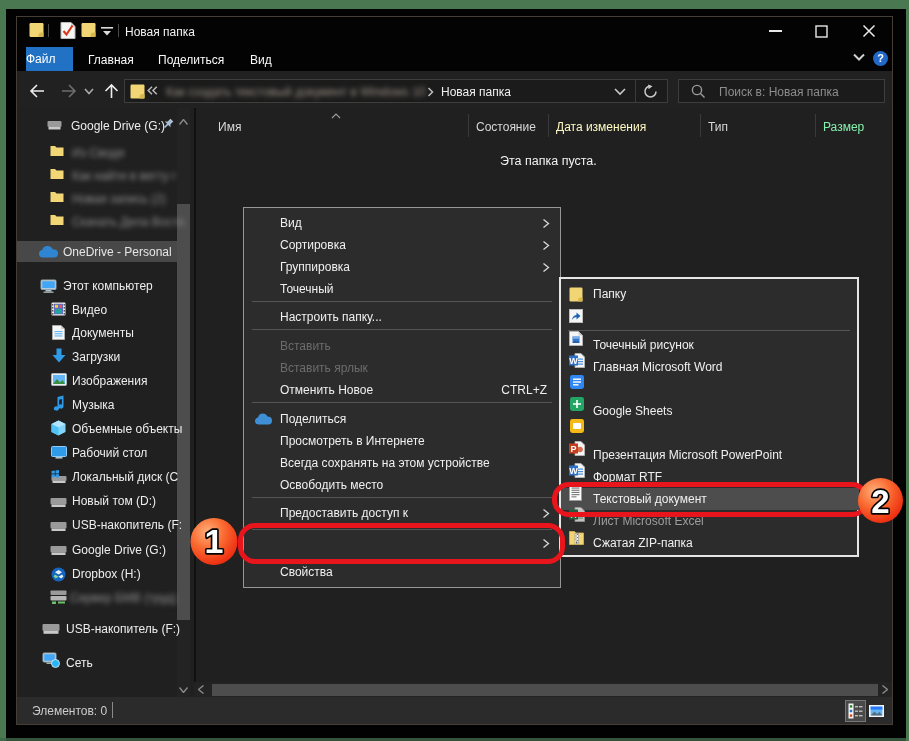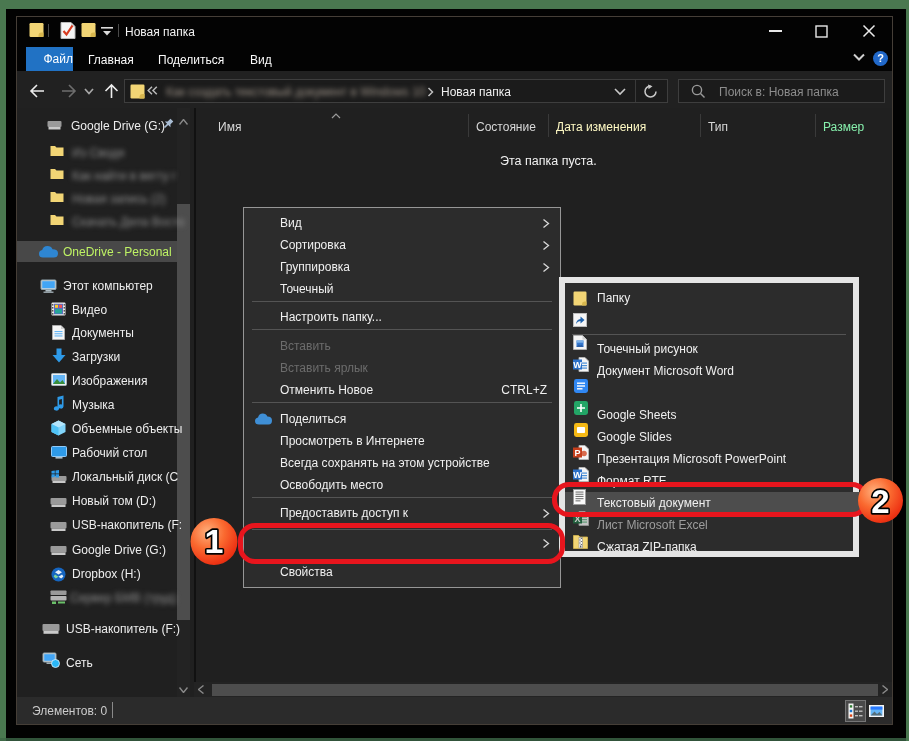--- a/index.html
+++ b/index.html
@@ -51,21 +51,21 @@
 
   <div class="abs" style="left:769px;top:30px;width:13px;height:1.5px;background:#e8e8e8"></div>
   <svg class="abs" style="left:815px;top:25px" width="13" height="13" viewBox="0 0 13 13">
     <rect x="1" y="1" width="11" height="11" fill="none" stroke="#e8e8e8" stroke-width="1.4"></rect>
   </svg>
   <svg class="abs" style="left:862px;top:24px" width="14" height="14" viewBox="0 0 14 14">
     <path d="M1.5 1.5 L12.5 12.5 M12.5 1.5 L1.5 12.5" stroke="#eaeaea" stroke-width="1.5"></path>
   </svg>
 
   <div class="abs" style="left:17px;top:46px;width:875px;height:25px;background:#030303"></div>
-  <div class="abs" style="left:26px;top:47px;width:47px;height:24px;background:#2172c4;text-align:right;line-height:24px;color:#fff">Файл</div>
+  <div class="abs" style="left:26px;top:47px;width:47px;height:24px;background:#2172c4;text-align:left;line-height:24px;color:#fff">Файл</div>
   <div class="tx" style="left:88px;top:53px;color:#fafafa">Главная</div>
   <div class="tx" style="left:158px;top:53px;color:#fafafa">Поделиться</div>
   <div class="tx" style="left:250px;top:53px;color:#fafafa">Вид</div>
   <svg class="abs" style="left:853px;top:53px" width="12" height="8" viewBox="0 0 12 8">
     <path d="M1 1.5 L6 6.5 L11 1.5" fill="none" stroke="#cfcfcf" stroke-width="2"></path>
   </svg>
   <div class="abs" style="left:873px;top:51px;width:15px;height:15px;border-radius:50%;background:#2168c9;color:#fff;font-weight:bold;font-size:11px;text-align:center;line-height:15px">?</div>
 
   <div class="abs" style="left:17px;top:71px;width:875px;height:37px;background:#212121"></div>
 
@@ -152,21 +152,21 @@
     </svg>
   <div class="row blur" style="left:72px;top:191px;color:#8e8e8e">Новая запись (2)</div>
   <svg class="abs" style="left:50px;top:213px" width="14" height="13" viewBox="0 0 14 13">
       <path d="M0.5 2 L5 2 L6.5 3.5 L13.5 3.5 L13.5 12 L0.5 12 Z" fill="#f2d575"></path>
     </svg>
   <div class="row blur" style="left:72px;top:214px;color:#8e8e8e">Скачать Дела Восто</div>
 
   <svg class="abs" style="left:38px;top:244px" width="21" height="14" viewBox="0 0 21 14">
     <path d="M5 13.5 Q1 13.5 1 9.8 Q1 6.6 4.2 6 Q5.3 2 9.4 2 Q13.2 2 14.5 5.2 Q20 5.2 20 9.3 Q20 13.5 15.8 13.5 Z" fill="#2e86d2"></path>
   </svg>
-  <div class="row" style="left:63px;top:244px;color:#bef264">OneDrive - Personal</div>
+  <div class="row" style="left:63px;top:244px;color:#e5e5e5">OneDrive - Personal</div>
 
   <svg class="abs" style="left:40px;top:279px" width="17" height="14" viewBox="0 0 17 14">
     <rect x="1" y="1" width="15" height="9.5" rx="1" fill="#cfd8dc" stroke="#90a4ae" stroke-width="1"></rect>
     <rect x="2.2" y="2.2" width="12.6" height="7" fill="#42a5f5"></rect>
     <rect x="5.5" y="11" width="6" height="1.6" fill="#b0bec5"></rect>
       <rect x="3.5" y="12.6" width="10" height="1.2" fill="#b0bec5"></rect>
   </svg>
   <div class="row" style="left:63px;top:278px">Этот компьютер</div>
 
   <svg class="abs" style="left:51px;top:302px" width="15" height="14" viewBox="0 0 15 14">
@@ -365,28 +365,27 @@
         <path d="M1.5 0.5 L6.5 4.5 L1.5 8.5" fill="none" stroke="#d8d8d8" stroke-width="1.3"></path>
       </svg>
     <svg class="abs" style="left:298px;top:301px" width="8" height="9" viewBox="0 0 8 9">
         <path d="M1.5 0.5 L6.5 4.5 L1.5 8.5" fill="none" stroke="#d8d8d8" stroke-width="1.3"></path>
       </svg>
     <svg class="abs" style="left:298px;top:331px" width="8" height="9" viewBox="0 0 8 9">
         <path d="M1.5 0.5 L6.5 4.5 L1.5 8.5" fill="none" stroke="#d8d8d8" stroke-width="1.3"></path>
       </svg>
   </div>
 
-  <div class="abs" style="left:559px;top:277px;width:300px;height:280px;background:#2c2c2c;border:6px solid #e5e5e5;box-sizing:border-box">
+  <div class="abs" style="left:559px;top:277px;width:300px;height:280px;background:#2c2c2c;border:2px solid #e5e5e5;box-sizing:border-box">
     <div class="abs" style="left:0;top:209px;width:298px;height:22px;background:#4d4d4d"></div>
     <div class="si" style="top:4px">Папку</div>
     <div class="msep" style="top:51px;left:7px;right:7px"></div>
     <div class="si" style="top:55px">Точечный рисунок</div>
-    <div class="si" style="top:77px">Документ Microsoft Word</div>
+    <div class="si" style="top:77px">Главная Microsoft Word</div>
     <div class="si" style="top:121px">Google Sheets</div>
-    <div class="si" style="top:143px">Google Slides</div>
     <div class="si" style="top:165px">Презентация Microsoft PowerPoint</div>
     <div class="si" style="top:187px">Формат RTF</div>
     <div class="si" style="top:209px">Текстовый документ</div>
     <div class="si" style="top:231px;color:#9d9d9d">Лист Microsoft Excel</div>
     <div class="si" style="top:253px">Сжатая ZIP-папка</div>
 
     <svg class="abs" style="left:8px;top:8px" width="14" height="15" viewBox="0 0 14 15">
       <rect x="0.5" y="0.5" width="13" height="14" rx="1.2" fill="#f2d575"></rect>
       <path d="M9 14.5 L13.5 14.5 L13.5 10.5 L11.3 10.5 Q9 10.7 9 12.8 Z" fill="#d8b74e"></path>
     </svg>

